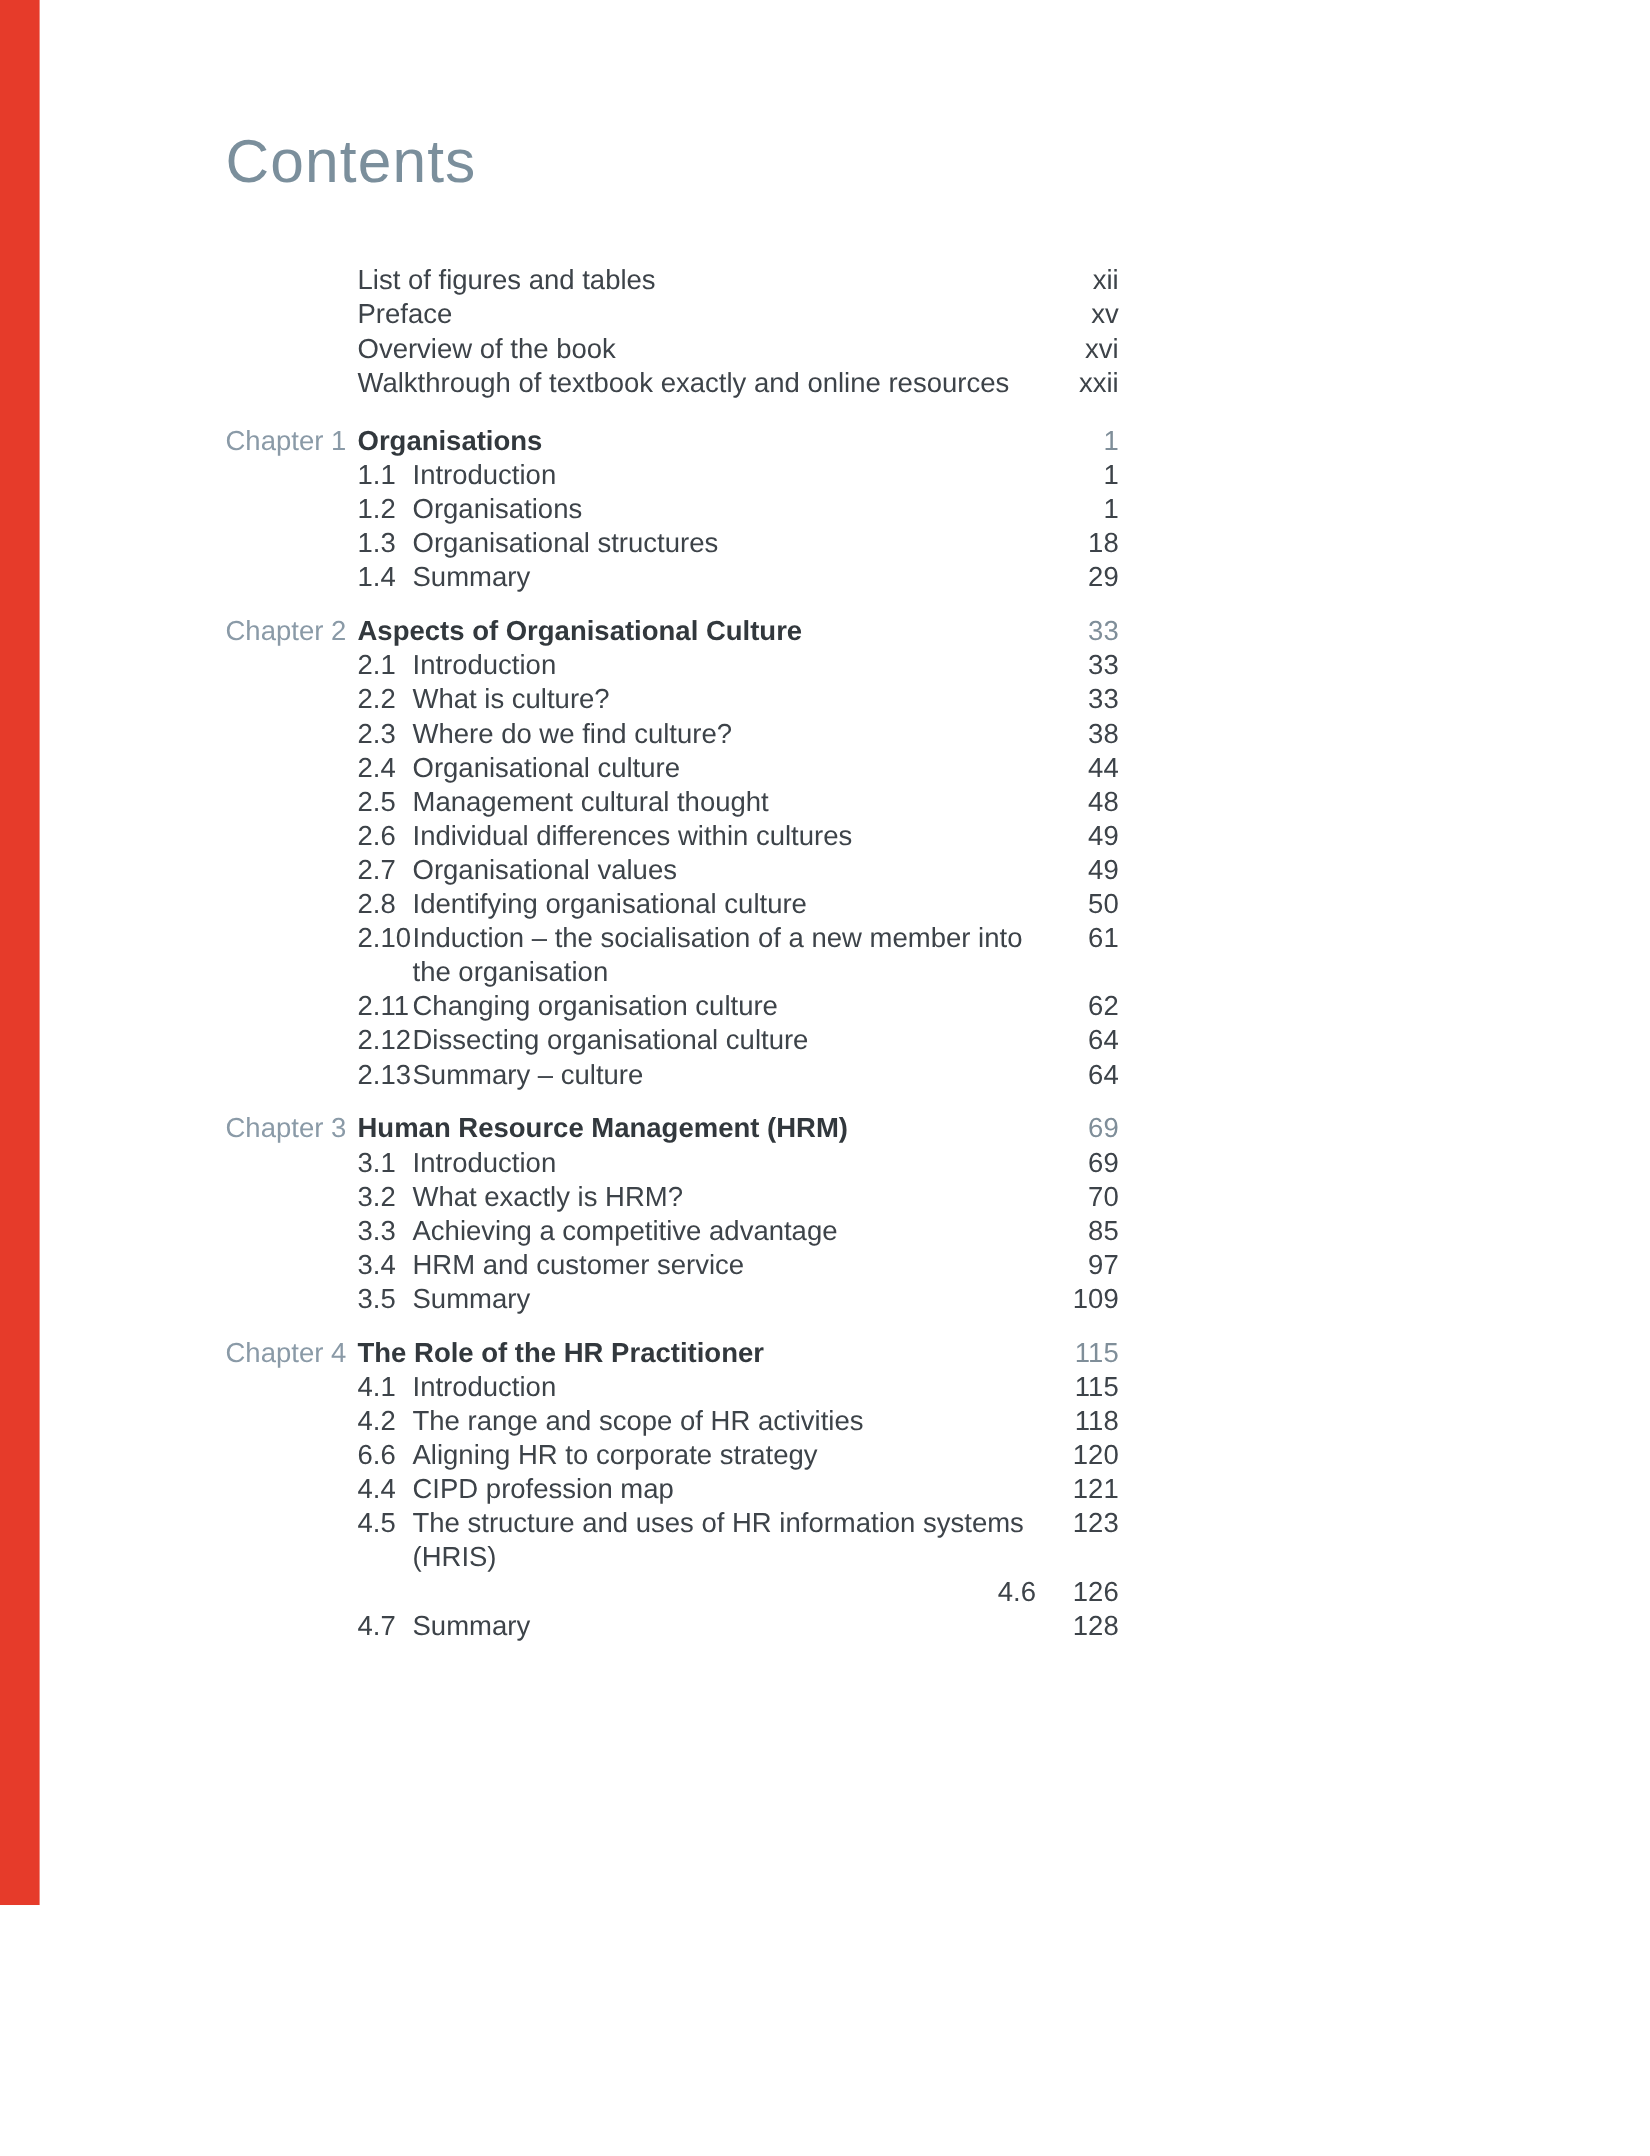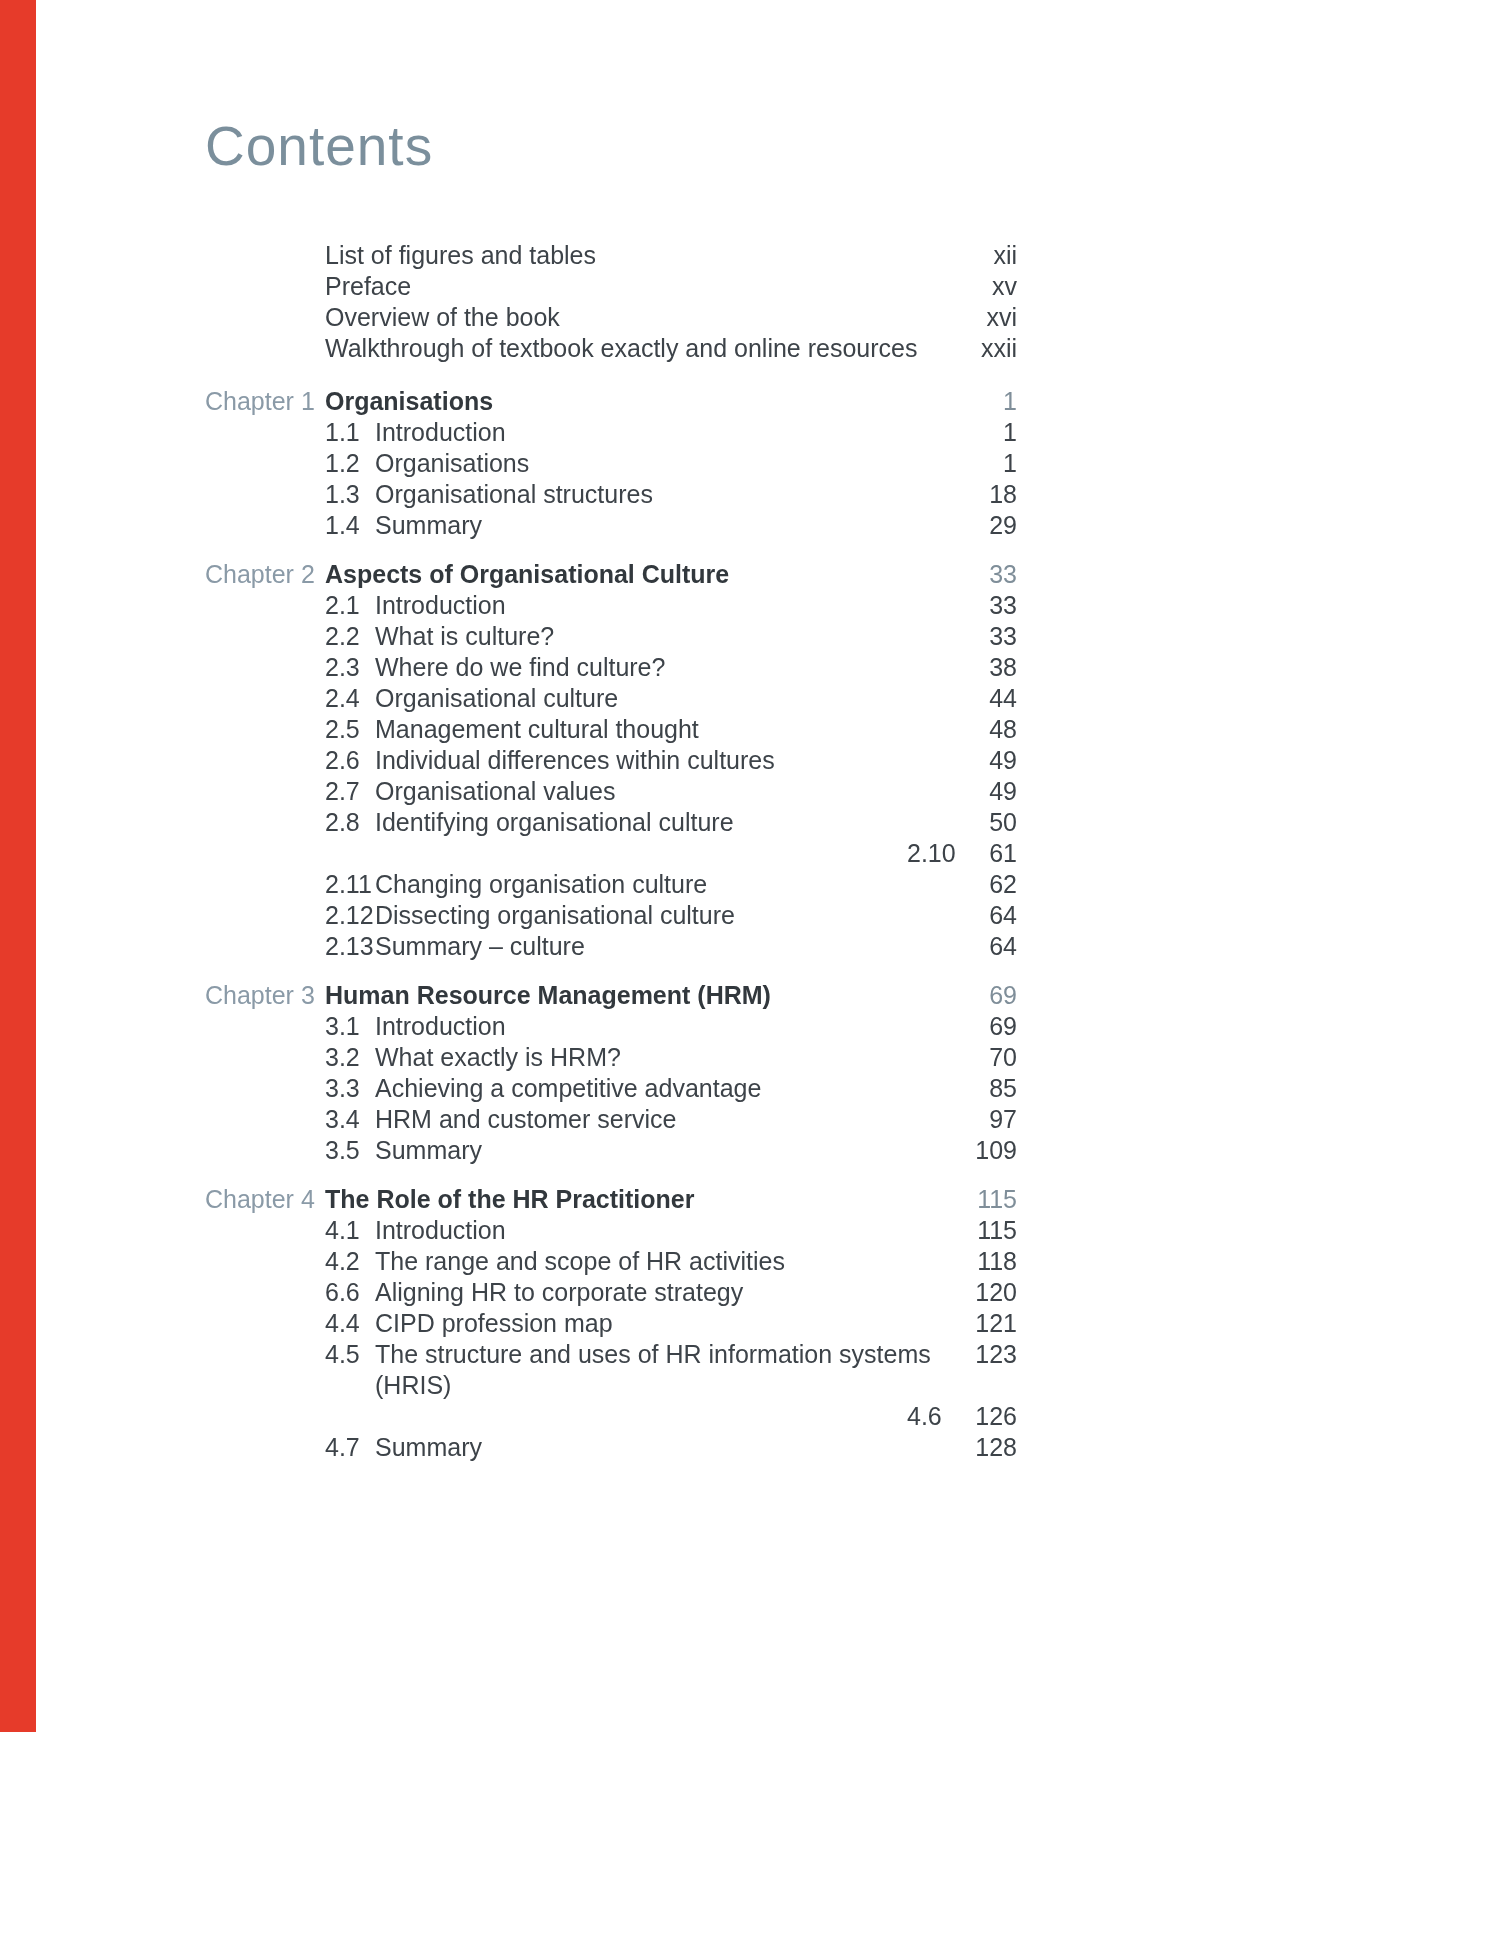--- a/index.html
+++ b/index.html
@@ -176,20 +176,21 @@
     <span class="sec-title">Organisational values</span>
     <span class="page-num">49</span>
   </div>
             <div class="row sec-row">
     <span class="sec-num">2.8</span>
     <span class="sec-title">Identifying organisational culture</span>
     <span class="page-num">50</span>
   </div>
             <div class="row sec-row">
     <span class="sec-num">2.10</span>
+    <span class="sec-title">Induction – the socialisation of a new member into the organisation</span>
     <span class="page-num">61</span>
   </div>
             <div class="row sec-row">
     <span class="sec-num">2.11</span>
     <span class="sec-title">Changing organisation culture</span>
     <span class="page-num">62</span>
   </div>
             <div class="row sec-row">
     <span class="sec-num">2.12</span>
     <span class="sec-title">Dissecting organisational culture</span>

